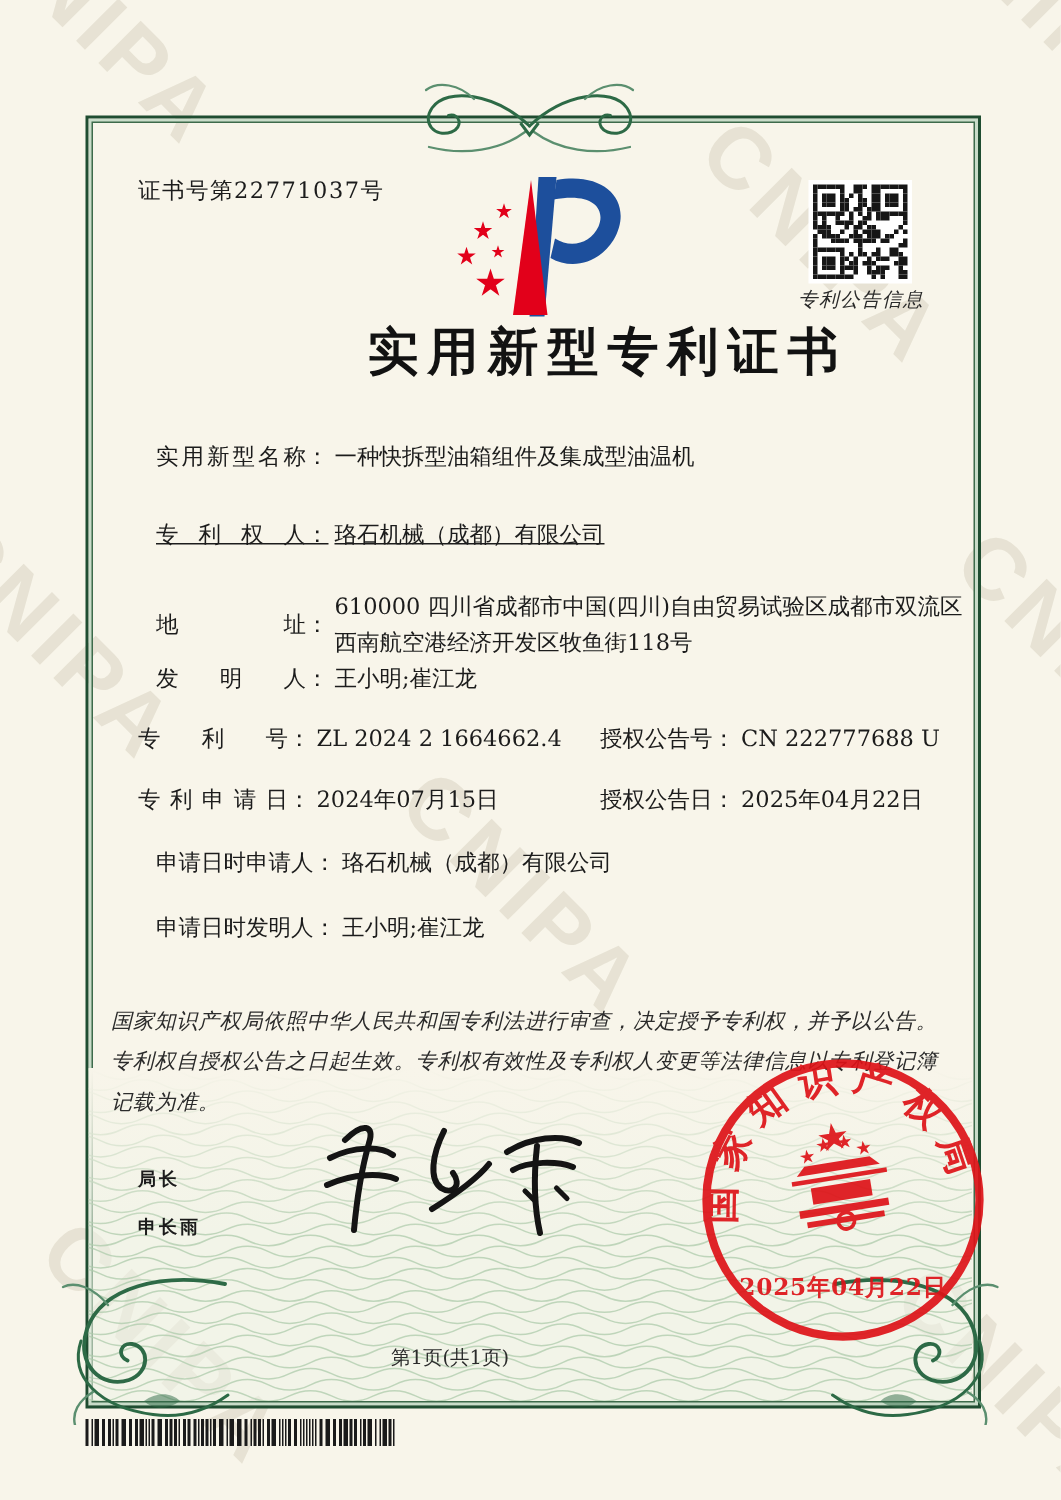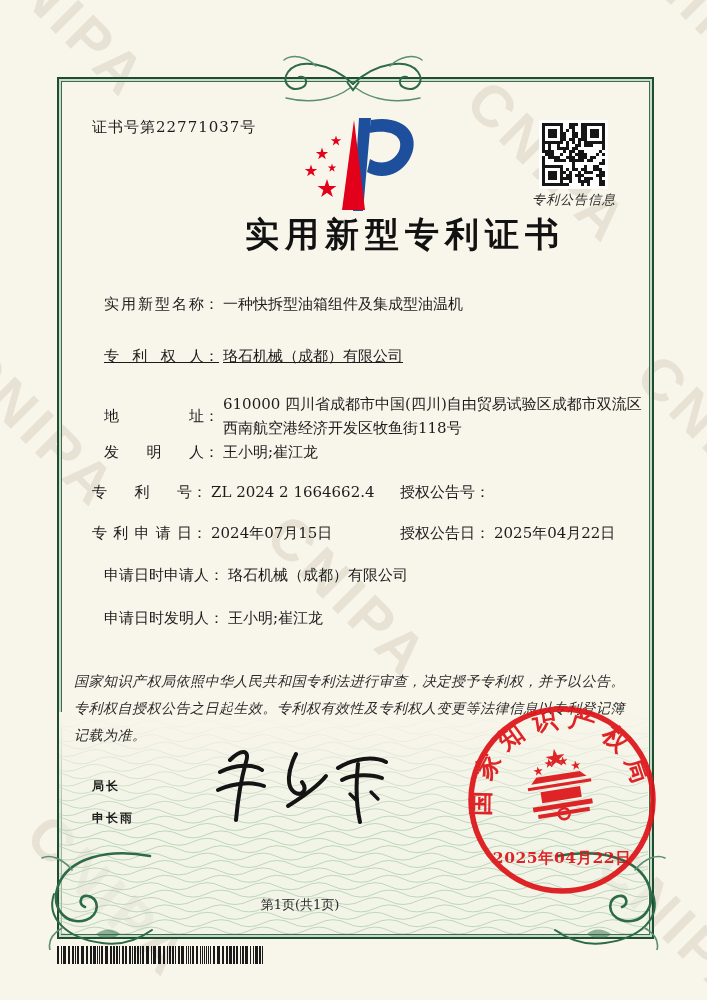--- a/index.html
+++ b/index.html
@@ -644,20 +644,21 @@
     </div>
 
     <div class="col2" style="left:0;top:480px;">
       <span class="flabel">专利号</span>
         <span class="fcolon">：</span>
       <span>ZL 2024 2 1664662.4</span>
     </div>
     <div class="col2" style="left:308px;top:480px;">
       <span>授权公告号</span>
         <span class="fcolon">：</span>
+      <span>CN 222777688 U</span>
     </div>
 
     <div class="col2" style="left:0;top:521px;">
       <span class="flabel">专利申请日</span>
         <span class="fcolon">：</span>
       <span>2024年07月15日</span>
     </div>
     <div class="col2" style="left:308px;top:521px;">
       <span>授权公告日</span>
         <span class="fcolon">：</span>

